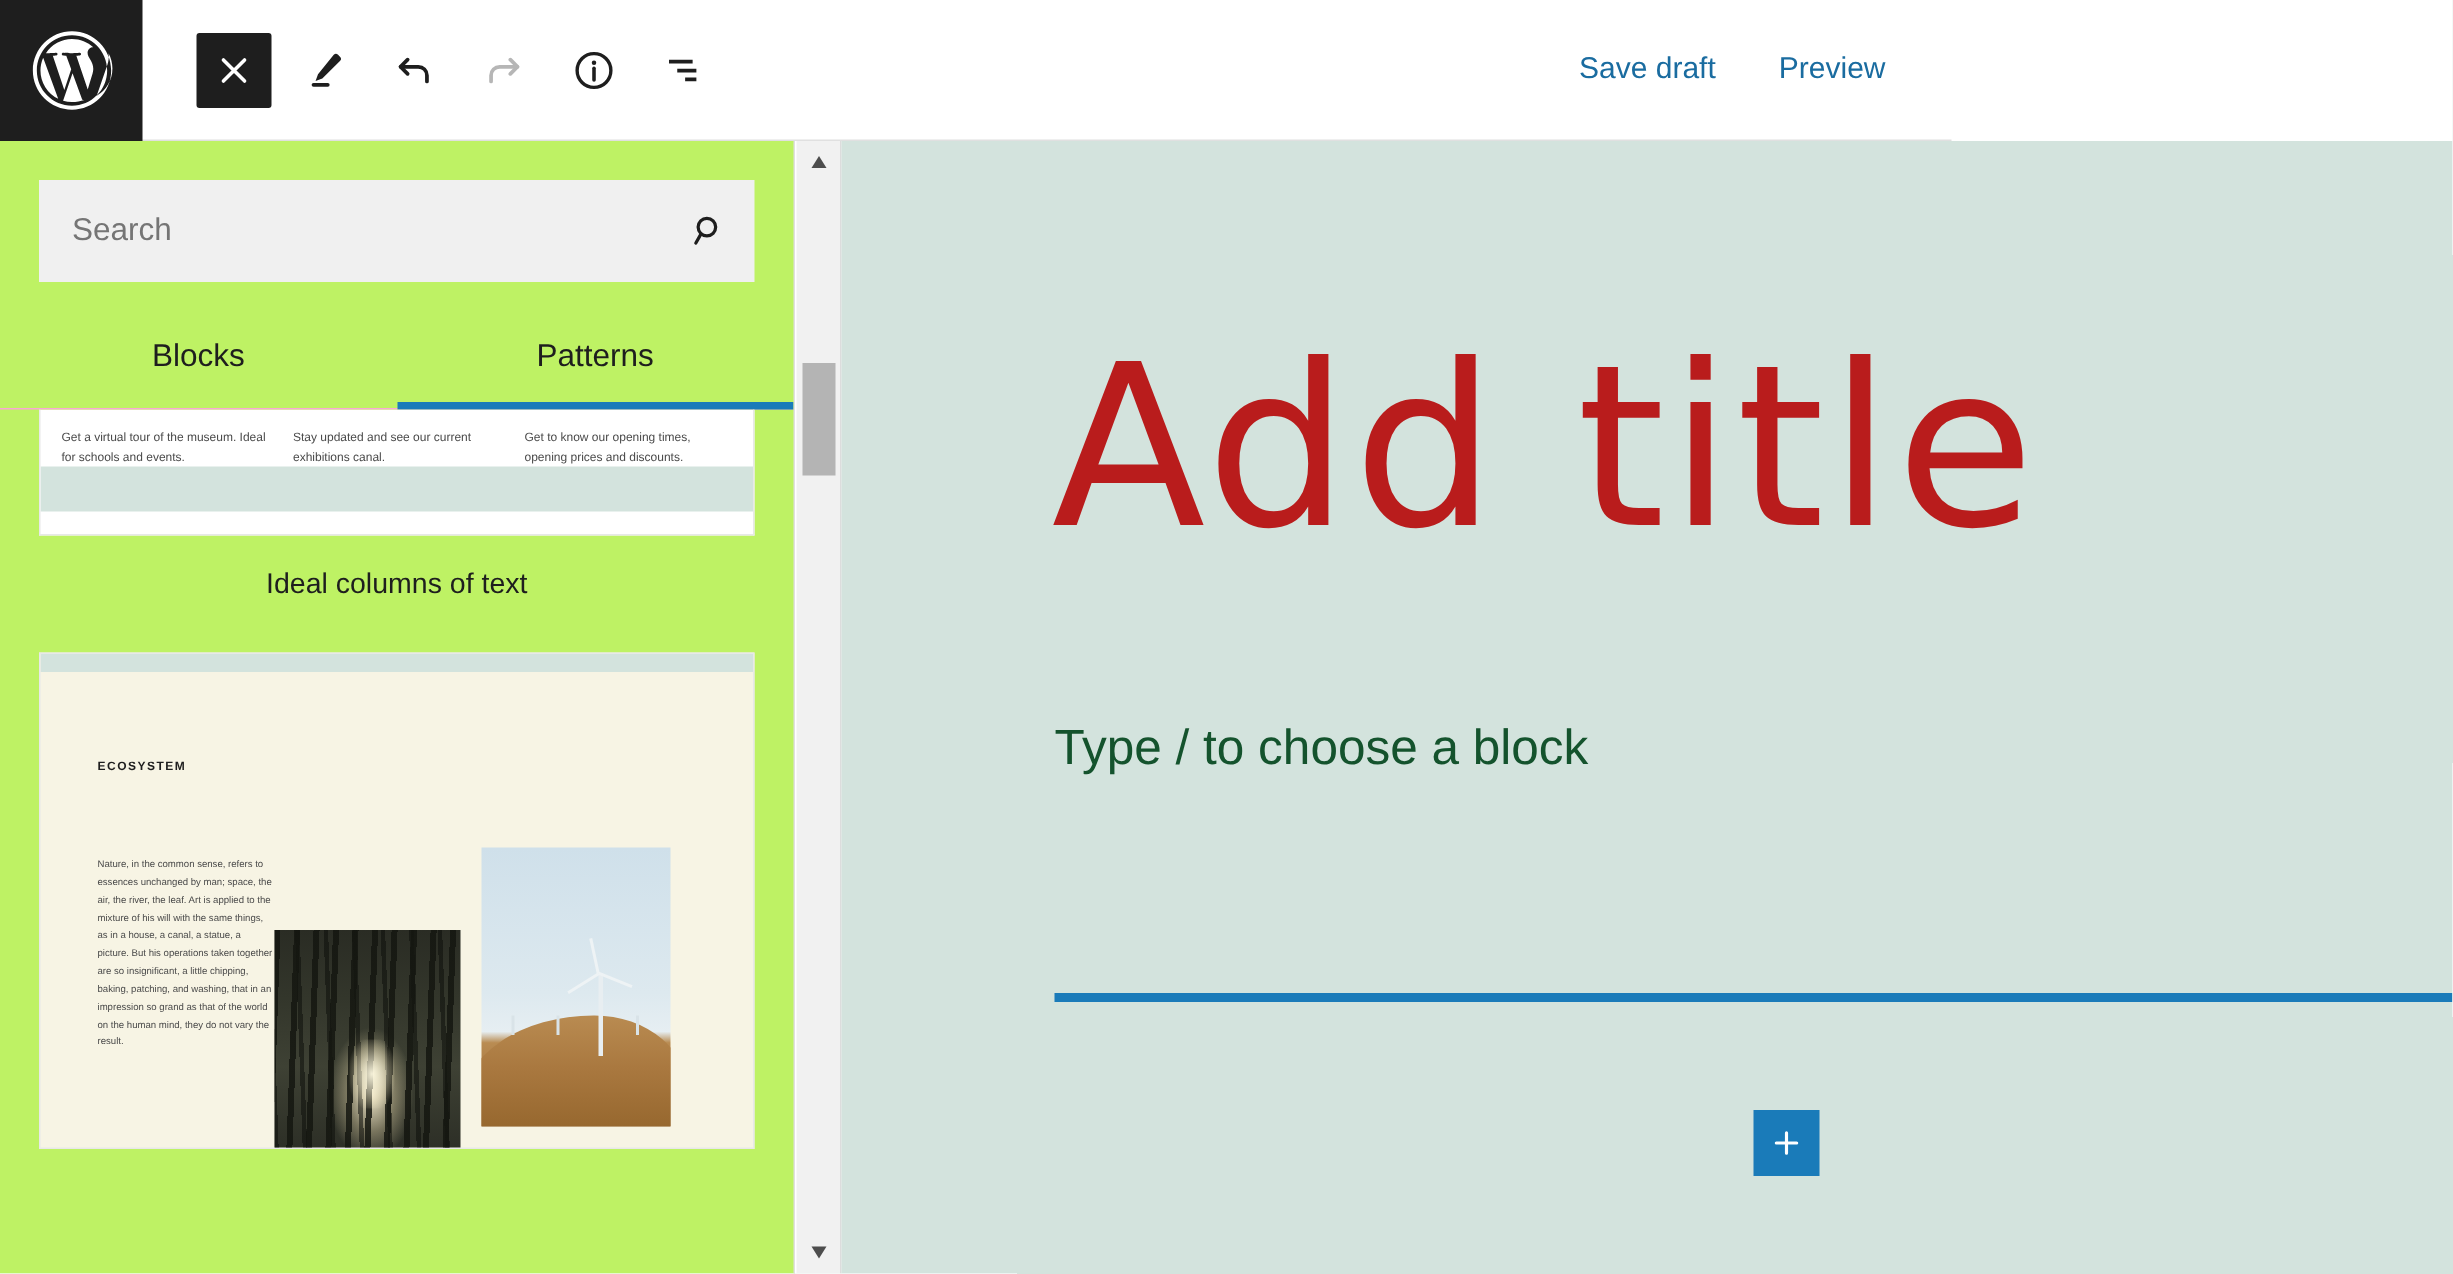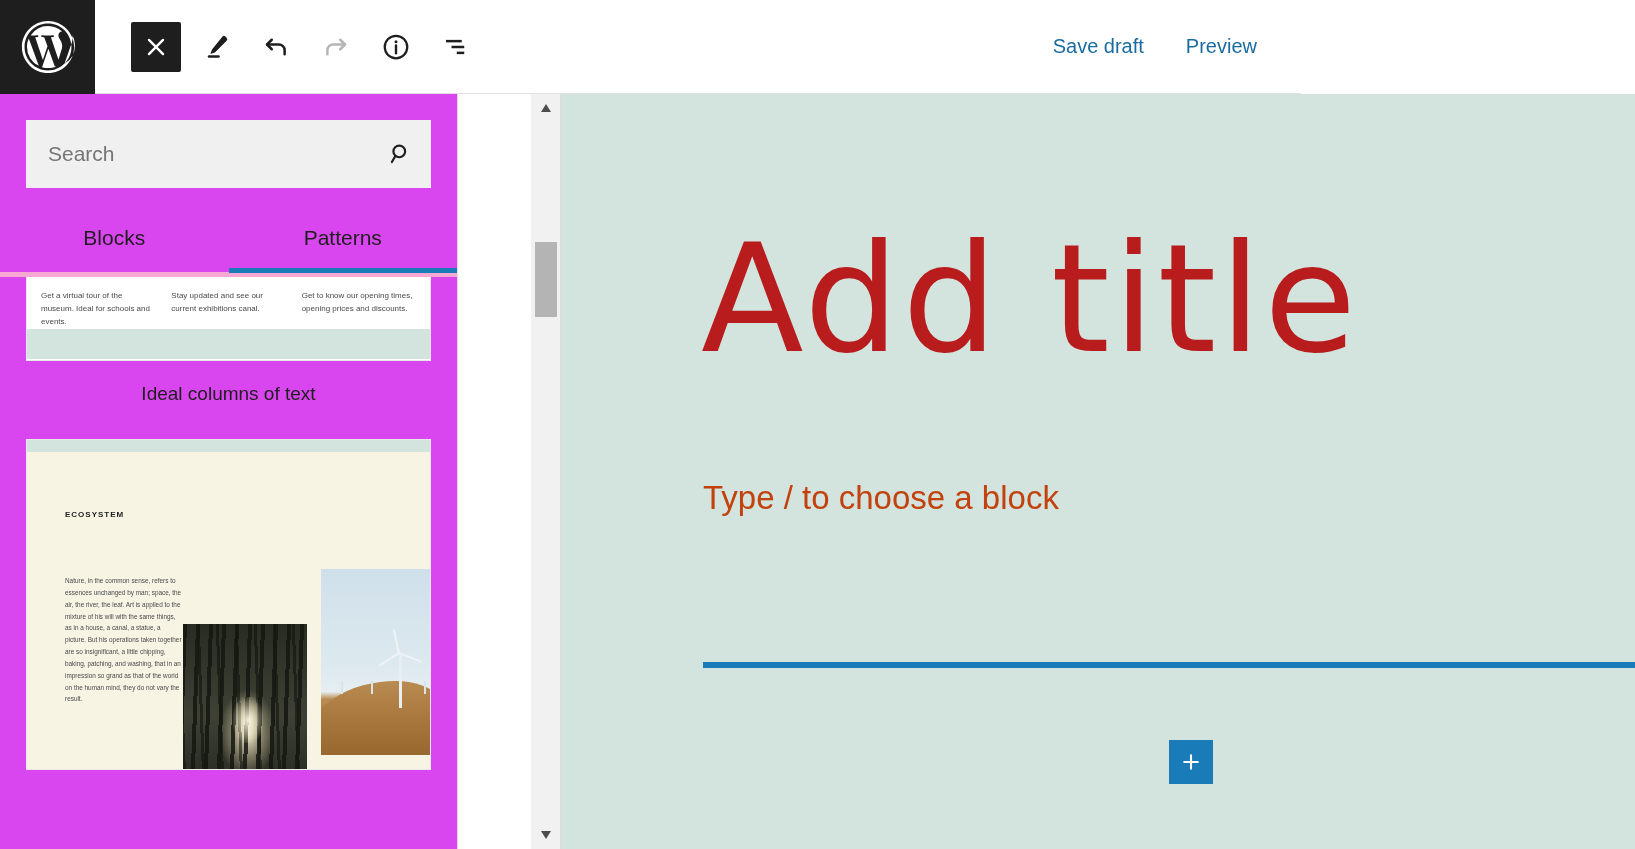--- a/index.html
+++ b/index.html
@@ -38,42 +38,42 @@
     padding-right: 30px; flex: 0 0 auto;
   }
   .link-btn {
     border: none; background: transparent; color: #1a6ca0;
     font-family: "Liberation Sans", sans-serif;
     font-size: 20px; padding: 10px 14px; cursor: pointer; white-space: nowrap;
   }
 
   
   .inserter {
-    position: absolute; top: 94px; left: 0; width: 458px; height: 755px;
-    background: #d946ef; border-right: 1px solid #e0e0e0; overflow: hidden;
+    position: absolute; top: 94px; left: 0; width: 530px; height: 755px;
+    background: #bef264; border-right: 1px solid #e0e0e0; overflow: hidden;
   }
   .search-wrap { padding: 26px 26px 0 26px; }
   .search-field {
     position: relative; height: 68px; background: #f0f0f0;
     display: flex; align-items: center;
   }
   .search-field input {
     flex: 1 1 auto; height: 100%; border: none; background: transparent;
     outline: none; font-size: 21px; color: #1e1e1e;
     font-family: "Liberation Sans", sans-serif; padding: 0 18px 0 22px;
   }
   .search-field input::placeholder { color: #757575; }
   .search-icon-btn {
     width: 60px; height: 68px; border: none; background: transparent;
     display: flex; align-items: center; justify-content: center; cursor: pointer;
   }
 
   .tabs {
     display: flex; margin-top: 22px; position: relative;
-    border-bottom: 5px solid #f9a8d4;
+    border-bottom: 1px solid #f9a8d4;
   }
   .tab {
     flex: 1 1 50%; text-align: center; padding: 16px 0 22px 0;
     font-size: 21px; color: #1e1e1e; background: transparent; border: none;
     font-family: "Liberation Sans", sans-serif; cursor: pointer; position: relative;
   }
   .tab.active::after {
     content: ""; position: absolute; left: 0; right: 0; bottom: -1px;
     height: 5px; background: #1a7bb9;
   }
@@ -181,21 +181,21 @@
     background: #d3e3dd; overflow: hidden;
   }
   .post-title {
     position: absolute; left: 140px; top: 130px;
     font-size: 150px; line-height: 1; color: #b91c1c; font-weight: 400;
     letter-spacing: 3px; font-family: "DejaVu Sans", sans-serif;
     white-space: nowrap;
   }
   .post-body-placeholder {
     position: absolute; left: 142px; top: 385px;
-    font-size: 33px; color: #c2410c; white-space: nowrap;
+    font-size: 33px; color: #14532d; white-space: nowrap;
   }
   .insert-line {
     position: absolute; left: 142px; right: 0px; top: 568px;
     height: 6px; background: #1a7bb9;
   }
   .insert-plus {
     position: absolute; left: 608px; top: 646px; width: 44px; height: 44px;
     background: #1a7bb9; border: none; cursor: pointer;
     display: flex; align-items: center; justify-content: center;
   }

